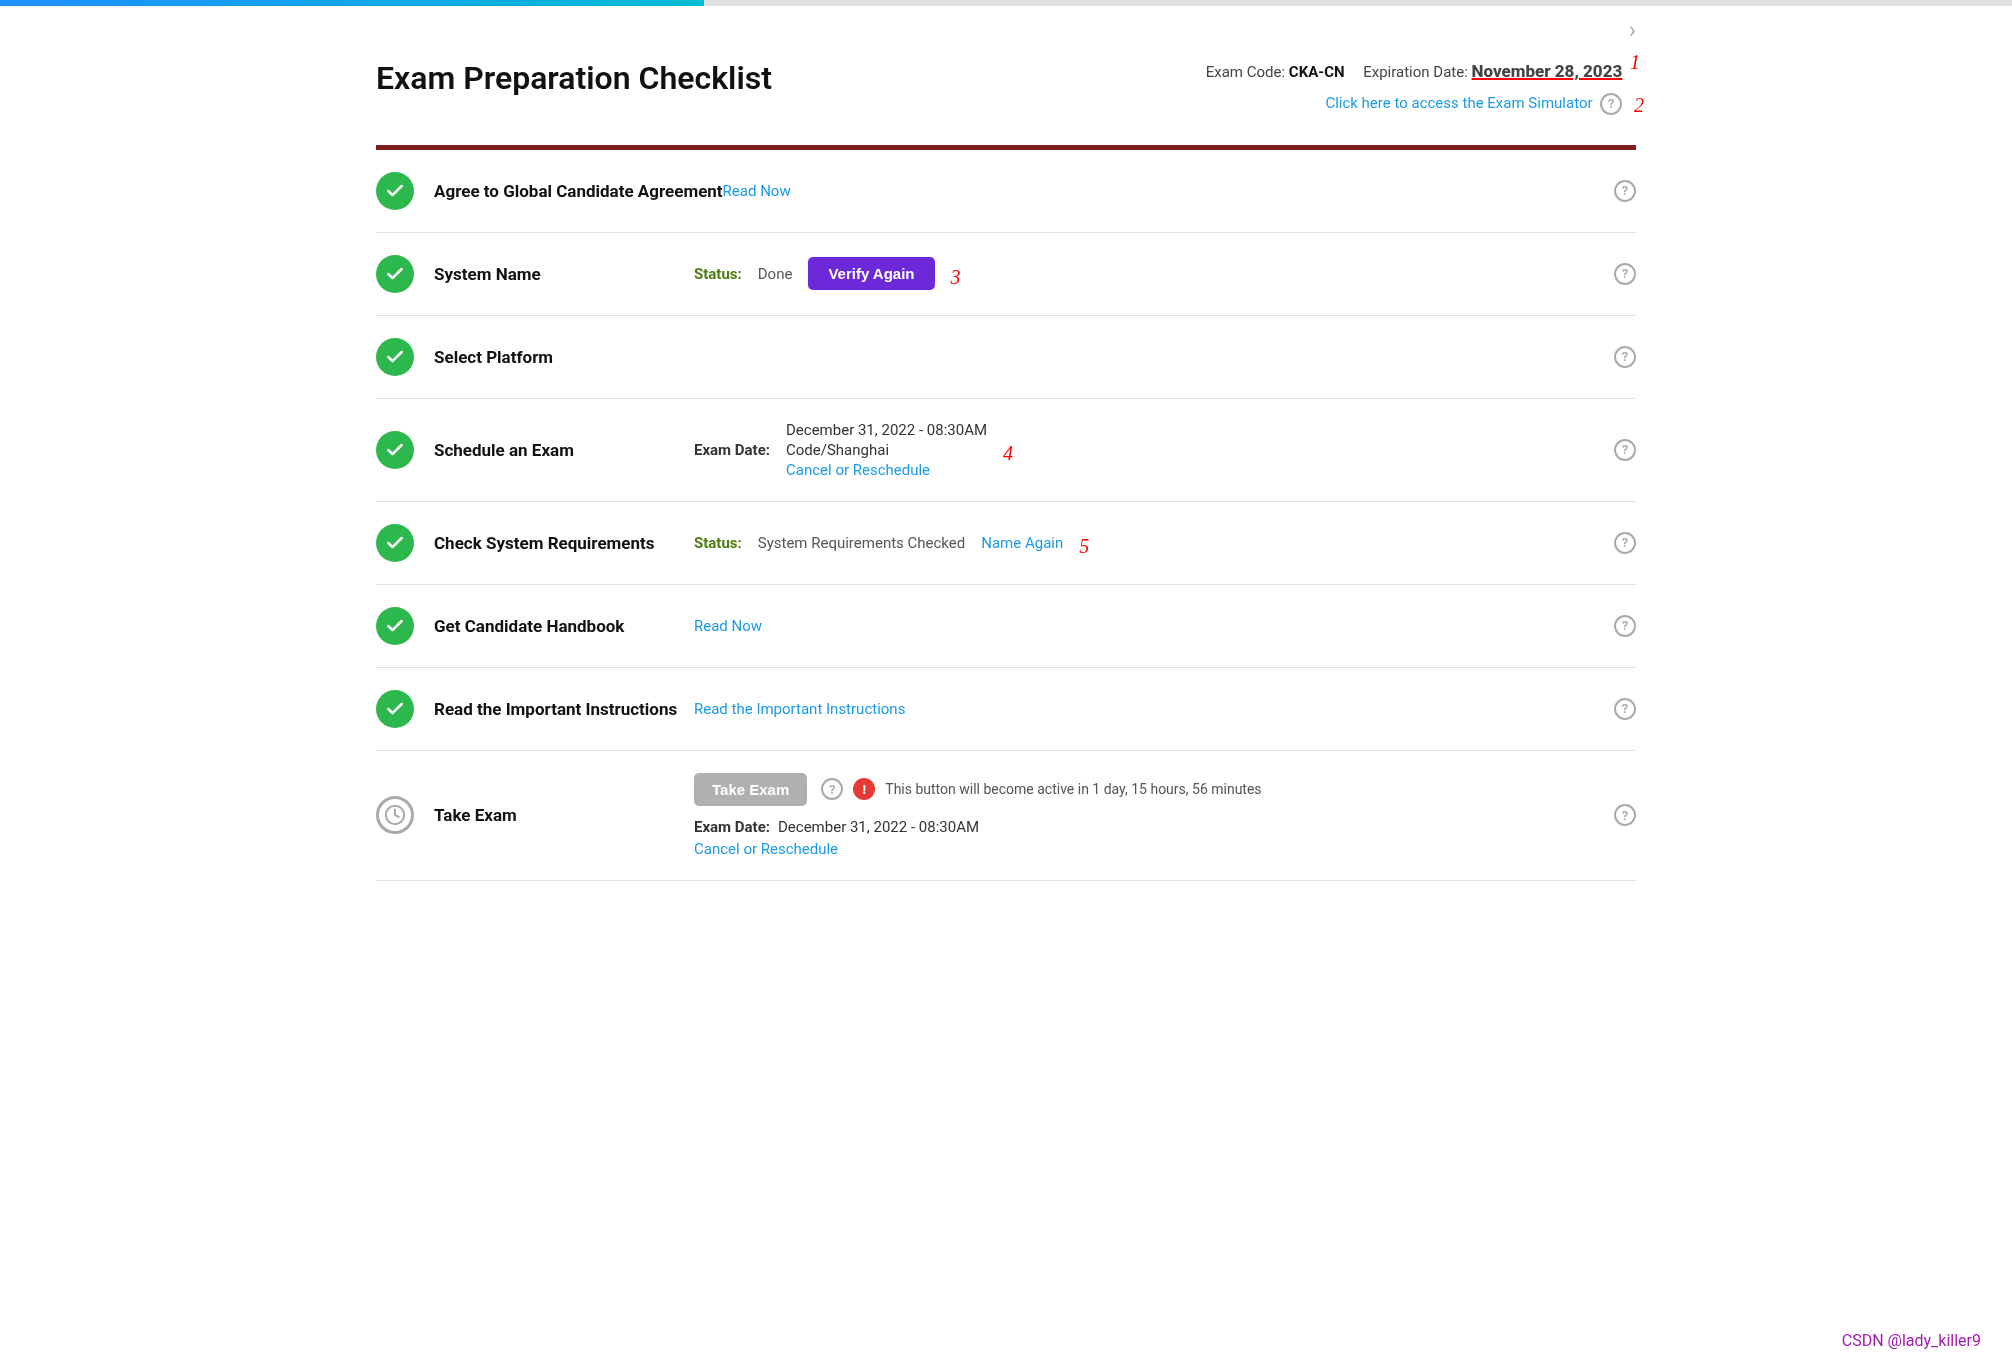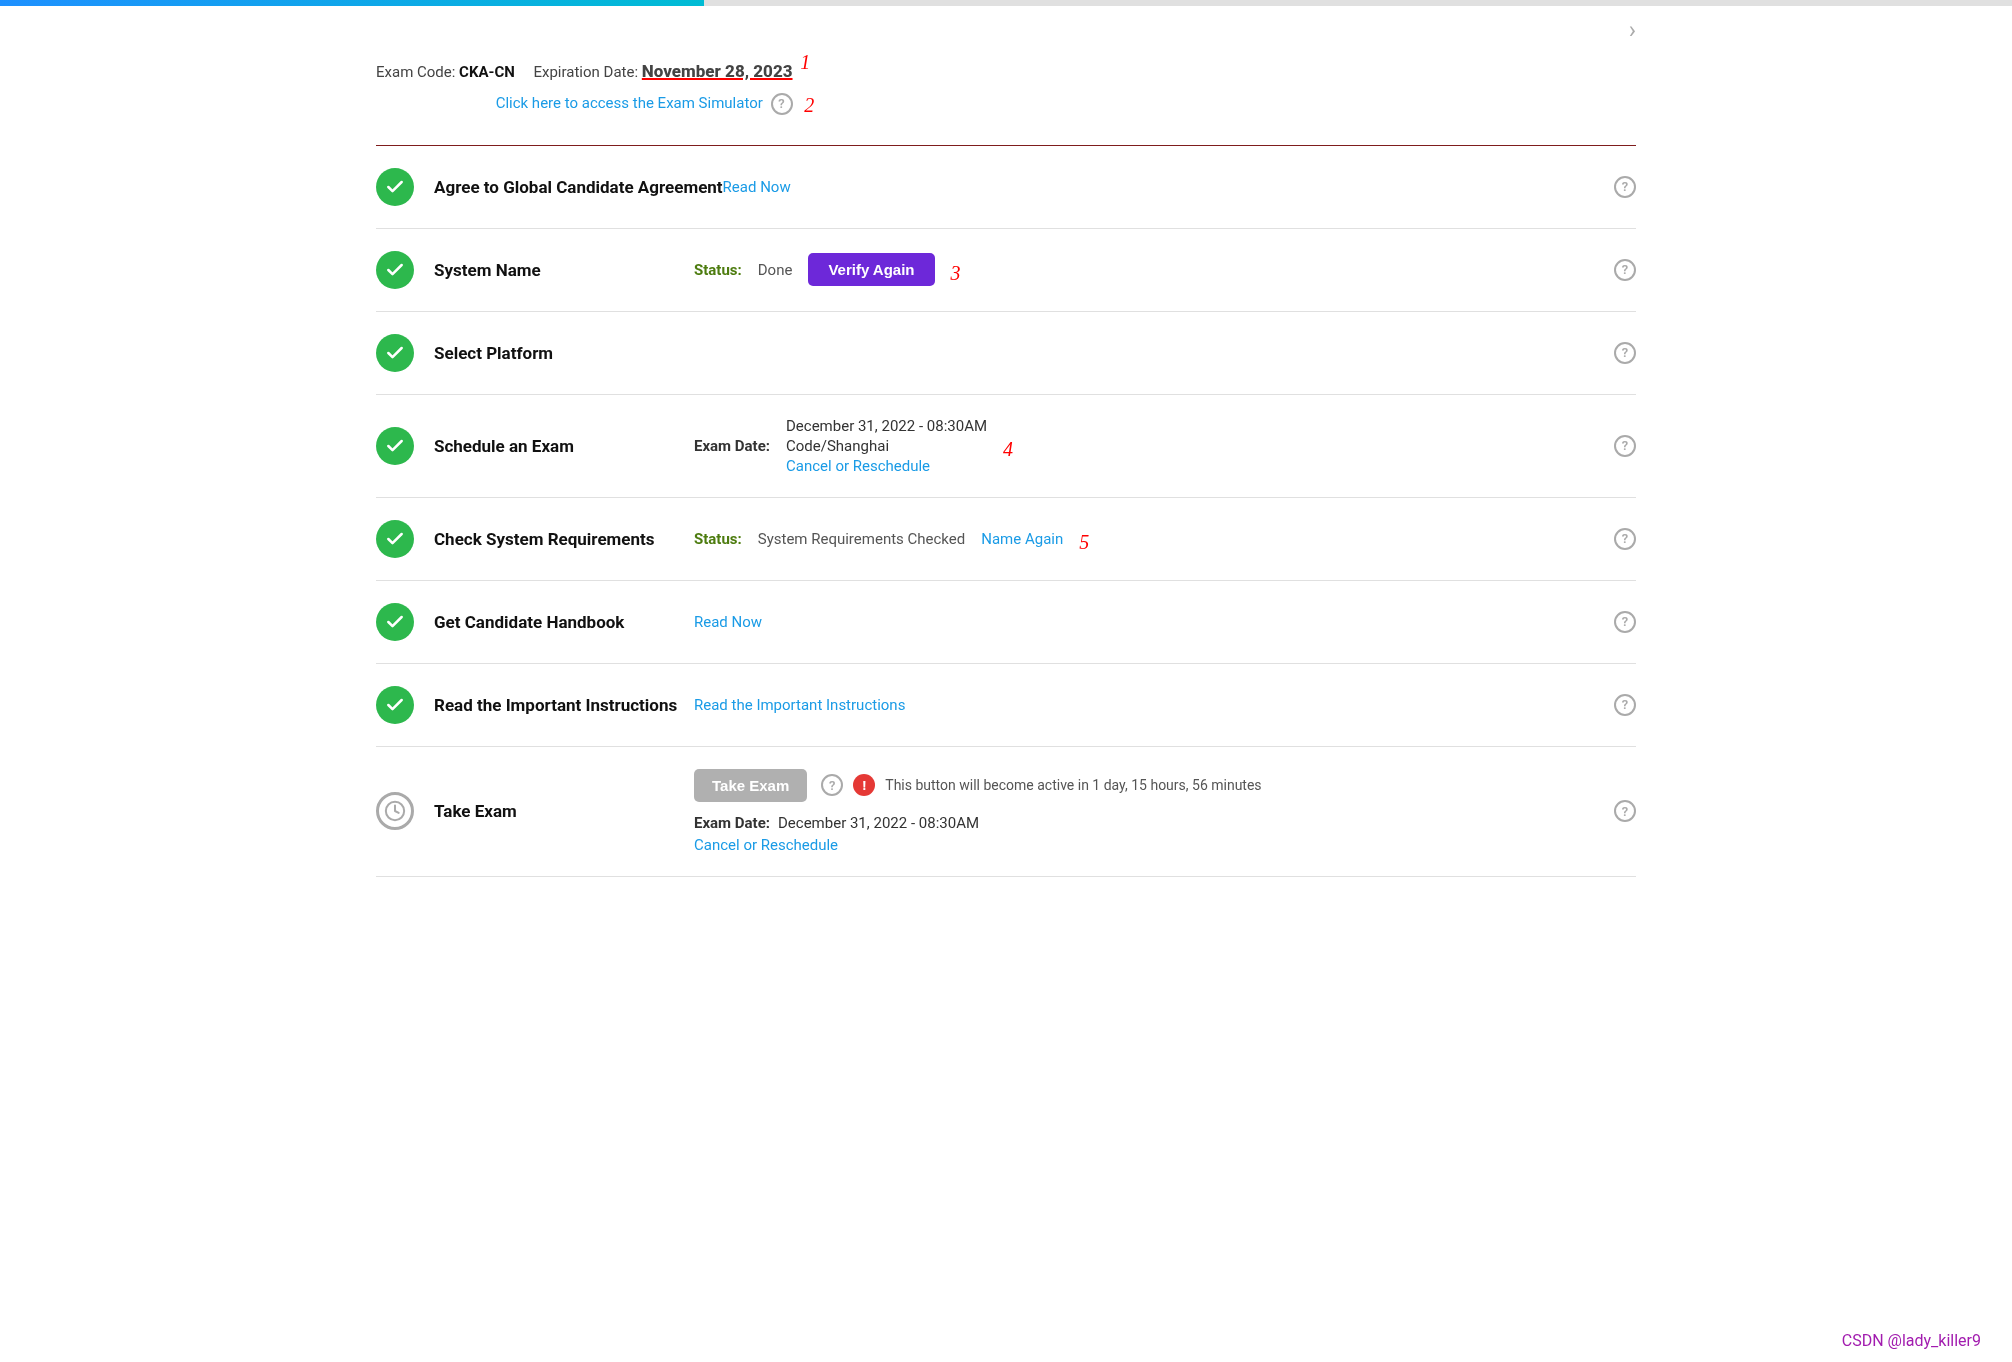--- a/index.html
+++ b/index.html
@@ -94,21 +94,21 @@
       border: 2px solid #aaa;
       color: #aaa;
       font-size: 13px;
       font-weight: 600;
       cursor: pointer;
       margin-left: 4px;
     }
 
     
     .checklist {
-      border-top: 1px solid #7f1d1d;
+      border-top: 5px solid #7f1d1d;
     }
 
     .checklist-item {
       display: flex;
       align-items: center;
       padding: 22px 0;
       border-bottom: 1px solid #e0e0e0;
       position: relative;
     }
 
@@ -300,20 +300,21 @@
 <div class="progress-bar-container">
   <div class="progress-bar-fill"></div>
 </div>
 
 <div class="page-wrapper">
   <div class="top-nav">
     <span class="nav-arrow">›</span>
   </div>
 
   <div class="header-section">
+    <h1 class="page-title">Exam Preparation Checklist</h1>
 
     <div class="header-right">
       <div>
         <span class="exam-meta">Exam Code:</span>
         <span class="exam-meta exam-meta-bold">CKA-CN</span>
         &nbsp;&nbsp;&nbsp;
         <span class="exam-meta">Expiration Date:</span>
         <span class="exam-meta red-underline" style="font-weight:800;font-size:17px;margin-top:36px;">November 28, 2023</span>
         
         <span class="red-annotation" style="position:relative;top:-8px;left:4px;">1</span>

